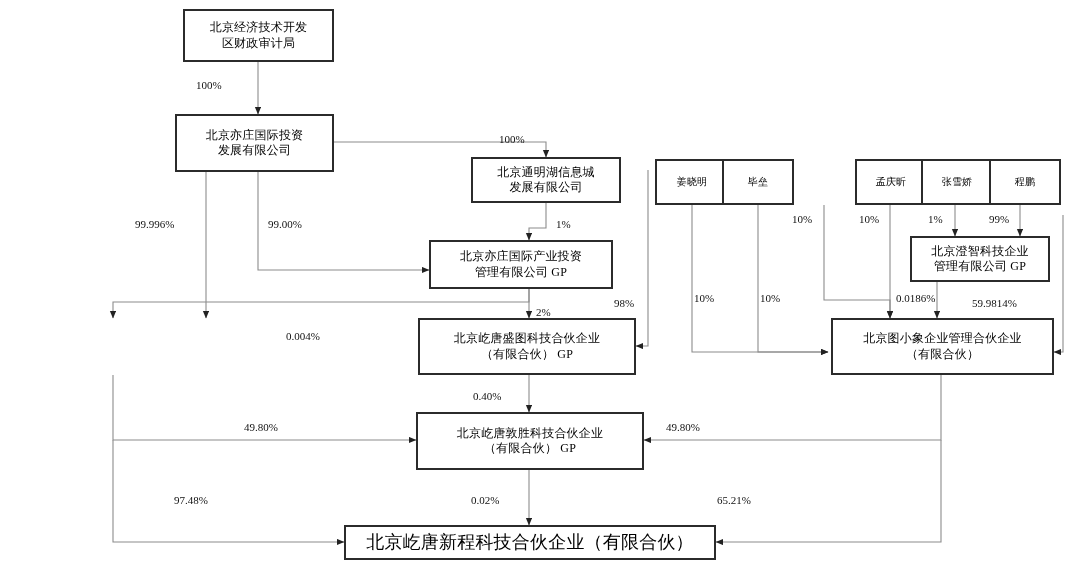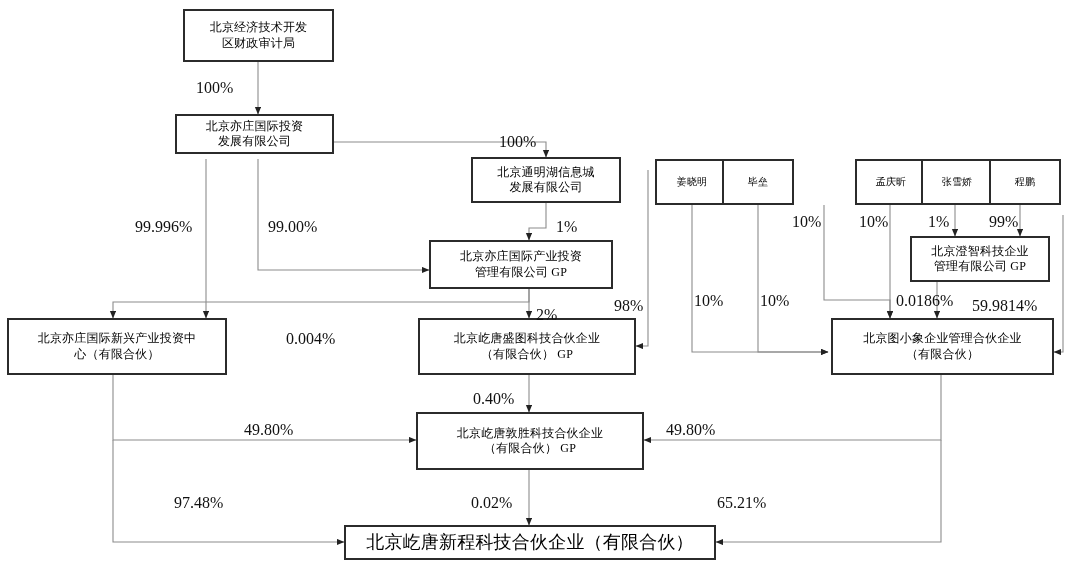--- a/index.html
+++ b/index.html
@@ -8,21 +8,21 @@
   #wires{position:absolute;left:0;top:0;width:1080px;height:569px;}
   .node{position:absolute;box-sizing:border-box;border:2px solid #2b2b2b;background:#ffffff;
         display:flex;align-items:center;justify-content:center;text-align:center;
         font-family:"Liberation Serif","DejaVu Serif",serif;color:#000;
         line-height:1.28;letter-spacing:0.2px;}
   .node .lbl{display:block;padding:0 4px;white-space:pre-line;}
   .n-big{font-size:12px;}
   .n-person{font-size:10px;}
   .n-wide{font-size:18px;}
   .edgelbl{position:absolute;font-family:"Liberation Serif","DejaVu Serif",serif;
-           font-size:16px;color:#111;white-space:nowrap;background:transparent;}
+           font-size:11px;color:#111;white-space:nowrap;background:transparent;}
 </style>
 </head>
 <body>
 
 <div id="stage">
 
   <svg id="wires" viewBox="0 0 1080 569" xmlns="http://www.w3.org/2000/svg">
     <defs>
       <marker id="ah" markerWidth="9" markerHeight="9" refX="7.2" refY="3.2" orient="auto" markerUnits="userSpaceOnUse">
         <path d="M0,0 L7.6,3.2 L0,6.4 z" fill="#222"></path>
@@ -66,39 +66,35 @@
 
       <path d="M529,470 L529,525"></path>
     </g>
   </svg>
 
   <div class="node n-big" style="left:183px;top:9px;width:151px;height:53px;">
     <span class="lbl">北京经济技术开发
 区财政审计局</span>
   </div>
 
-  <div class="node n-big" style="left:175px;top:114px;width:159px;height:40px;">
+  <div class="node n-big" style="left:175px;top:114px;width:159px;height:58px;">
     <span class="lbl">北京亦庄国际投资
 发展有限公司</span>
   </div>
 
   <div class="node n-big" style="left:471px;top:157px;width:150px;height:46px;">
     <span class="lbl">北京通明湖信息城
 发展有限公司</span>
   </div>
 
   <div class="node n-big" style="left:429px;top:240px;width:184px;height:49px;">
     <span class="lbl">北京亦庄国际产业投资
 管理有限公司 GP</span>
   </div>
 
-  <div class="node n-big" style="left:7px;top:318px;width:220px;height:57px;">
-    <span class="lbl">北京亦庄国际新兴产业投资中
-心（有限合伙）</span>
-  </div>
 
   <div class="node n-big" style="left:418px;top:318px;width:218px;height:57px;">
     <span class="lbl">北京屹唐盛图科技合伙企业
 （有限合伙） GP</span>
   </div>
 
   <div class="node n-big" style="left:831px;top:318px;width:223px;height:57px;">
     <span class="lbl">北京图小象企业管理合伙企业
 （有限合伙）</span>
   </div>

